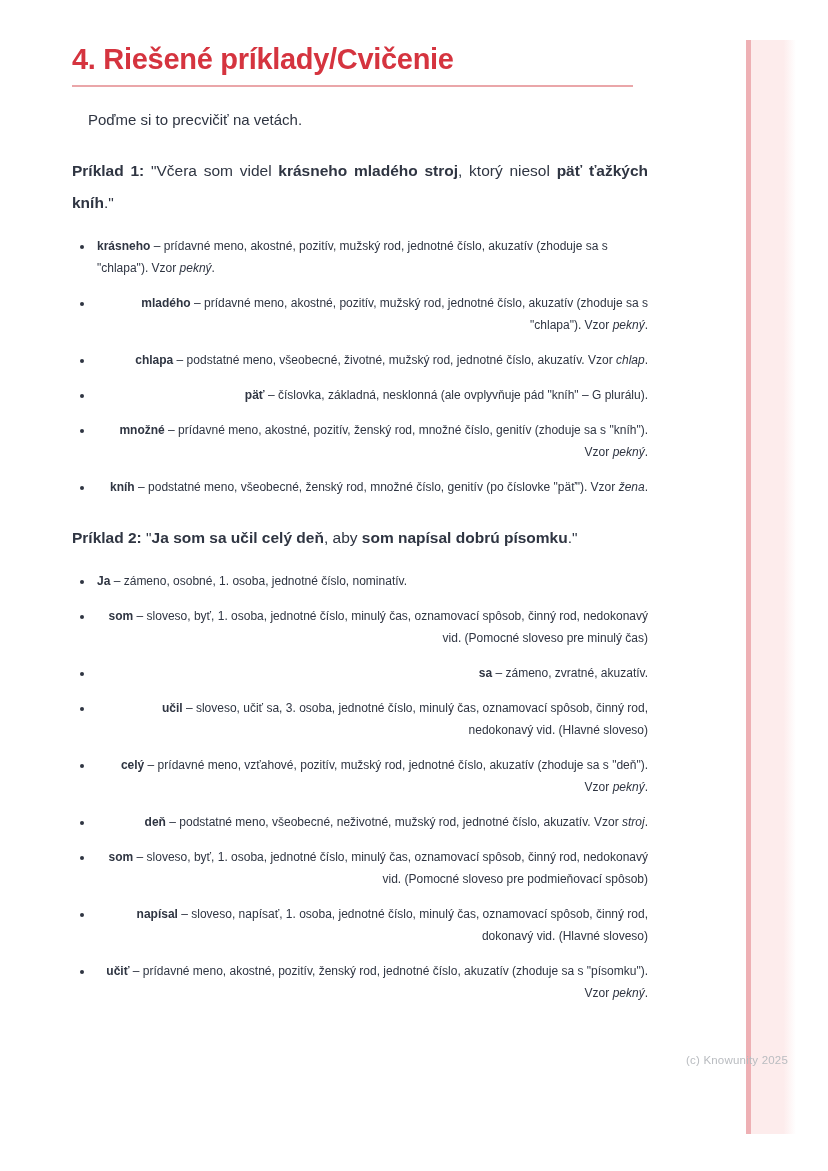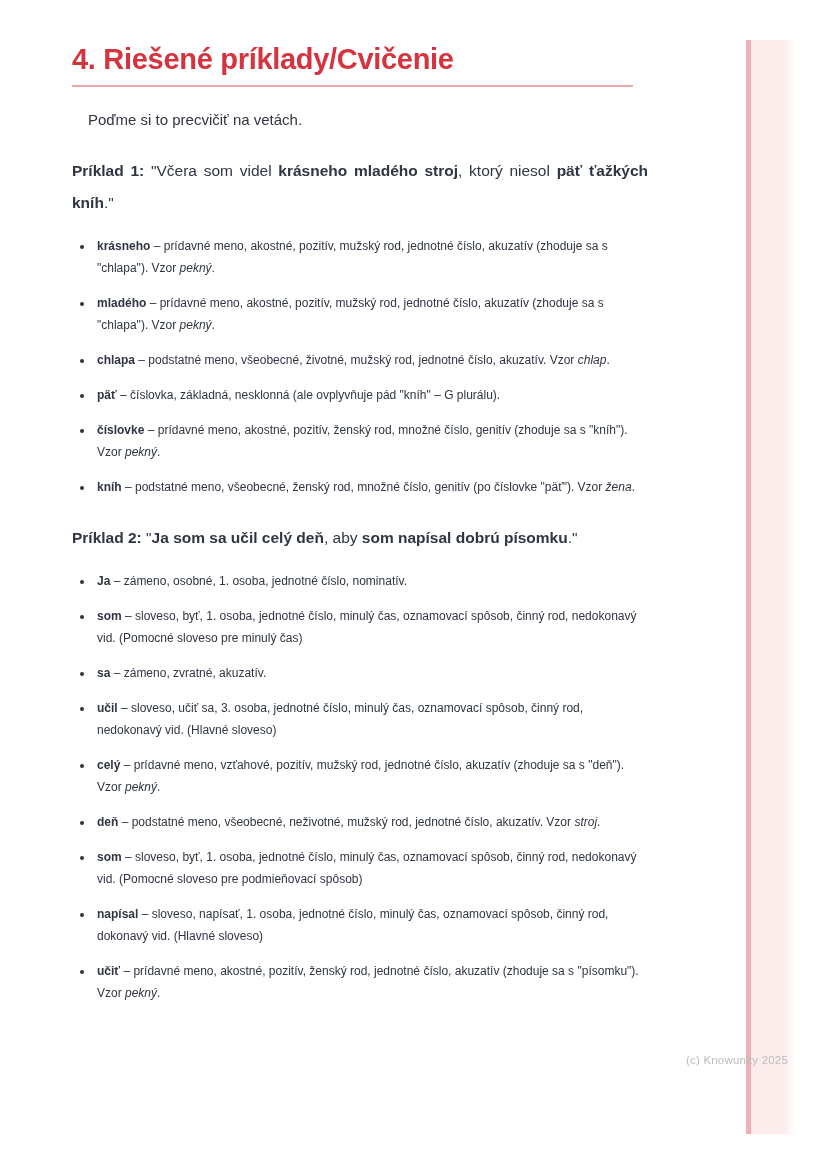--- a/index.html
+++ b/index.html
@@ -51,21 +51,21 @@
     width: 576px;
     list-style: disc;
     padding-left: 22px;
   }
   ul.analysis-list li {
     font-size: 12px;
     line-height: 22px;
     padding-left: 3px;
   }
   ul.analysis-list li::marker { font-size: 12px; }
-  ul.analysis-list li + li { margin-top: 13px; }
+  ul.analysis-list li + li { margin-top: 13px; text-align: right; }
   .b { font-weight: 700; margin-top: 32px; }
   .i { font-style: italic; }
   .side-strip {
     position: absolute;
     left: 746px;
     top: 40px;
     width: 50px;
     height: 1094px;
     border-left: 5px solid var(--strip-edge, #eeb0b4);
     background: linear-gradient(to right,
@@ -97,21 +97,21 @@
 
     <p class="intro">Poďme si to precvičiť na vetách.</p>
 
     <p class="example-heading"><span class="b">Príklad 1:</span><span> "Včera som videl </span><span class="b">krásneho mladého stroj</span><span>, ktorý niesol </span><span class="b">päť ťažkých kníh</span><span>."</span></p>
 
     <ul class="analysis-list">
         <li><span class="b">krásneho</span><span> – prídavné meno, akostné, pozitív, mužský rod, jednotné číslo, akuzatív (zhoduje sa s "chlapa"). Vzor </span><span class="i">pekný</span><span>.</span></li>
         <li><span class="b">mladého</span><span> – prídavné meno, akostné, pozitív, mužský rod, jednotné číslo, akuzatív (zhoduje sa s "chlapa"). Vzor </span><span class="i">pekný</span><span>.</span></li>
         <li><span class="b">chlapa</span><span> – podstatné meno, všeobecné, životné, mužský rod, jednotné číslo, akuzatív. Vzor </span><span class="i">chlap</span><span>.</span></li>
         <li><span class="b">päť</span><span> – číslovka, základná, nesklonná (ale ovplyvňuje pád "kníh" – G plurálu).</span></li>
-        <li><span class="b">číslovke</span><span> – prídavné meno, akostné, pozitív, ženský rod, množné číslo, genitív (zhoduje sa s "kníh"). Vzor </span><span class="i">pekný</span><span>.</span></li>
+        <li><span class="b">množné</span><span> – prídavné meno, akostné, pozitív, ženský rod, množné číslo, genitív (zhoduje sa s "kníh"). Vzor </span><span class="i">pekný</span><span>.</span></li>
         <li><span class="b">kníh</span><span> – podstatné meno, všeobecné, ženský rod, množné číslo, genitív (po číslovke "päť"). Vzor </span><span class="i">žena</span><span>.</span></li>
       </ul>
 
     <p class="example-heading"><span class="b">Príklad 2:</span><span> "</span><span class="b">Ja som sa učil celý deň</span><span>, aby </span><span class="b">som napísal dobrú písomku</span><span>."</span></p>
 
     <ul class="analysis-list">
         <li><span class="b">Ja</span><span> – zámeno, osobné, 1. osoba, jednotné číslo, nominatív.</span></li>
         <li><span class="b">som</span><span> – sloveso, byť, 1. osoba, jednotné číslo, minulý čas, oznamovací spôsob, činný rod, nedokonavý vid. (Pomocné sloveso pre minulý čas)</span></li>
         <li><span class="b">sa</span><span> – zámeno, zvratné, akuzatív.</span></li>
         <li><span class="b">učil</span><span> – sloveso, učiť sa, 3. osoba, jednotné číslo, minulý čas, oznamovací spôsob, činný rod, nedokonavý vid. (Hlavné sloveso)</span></li>

